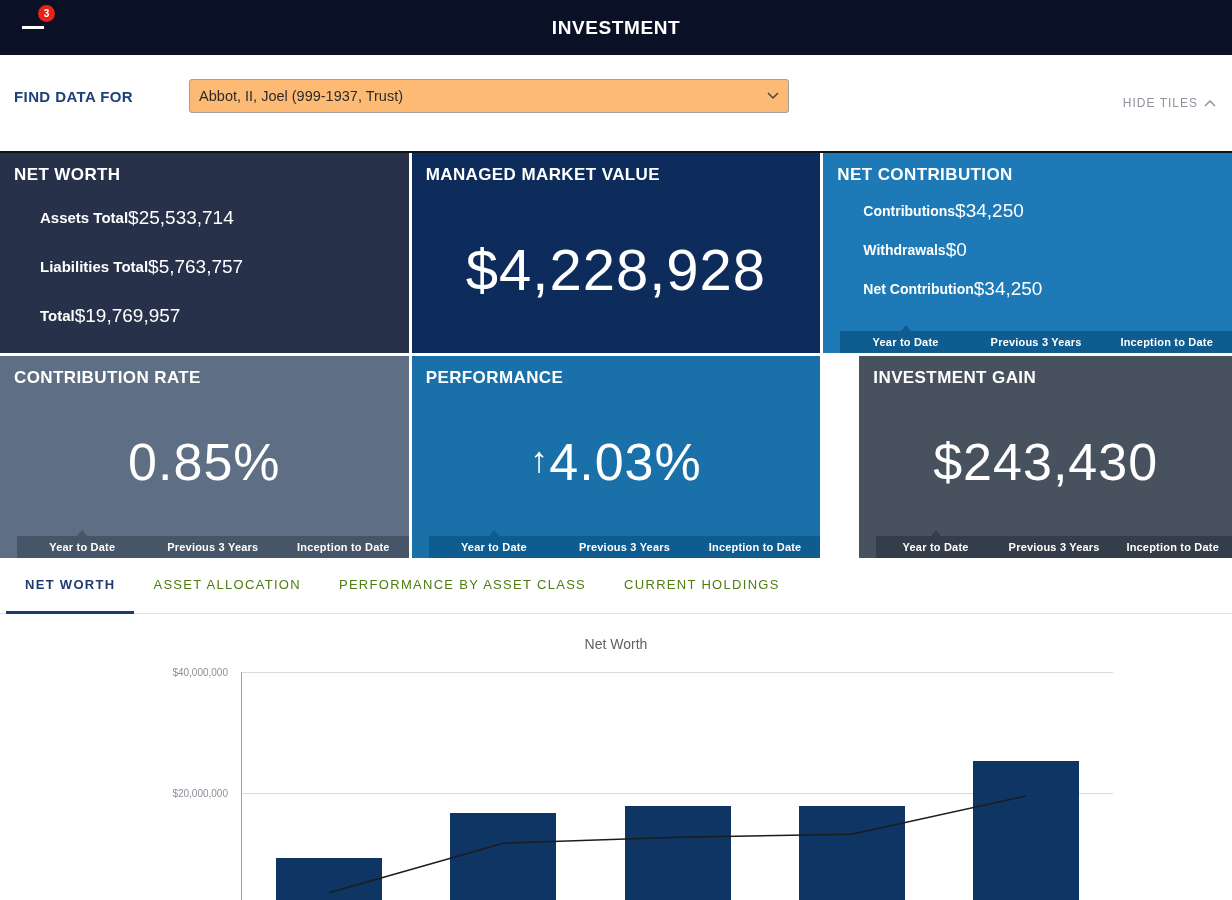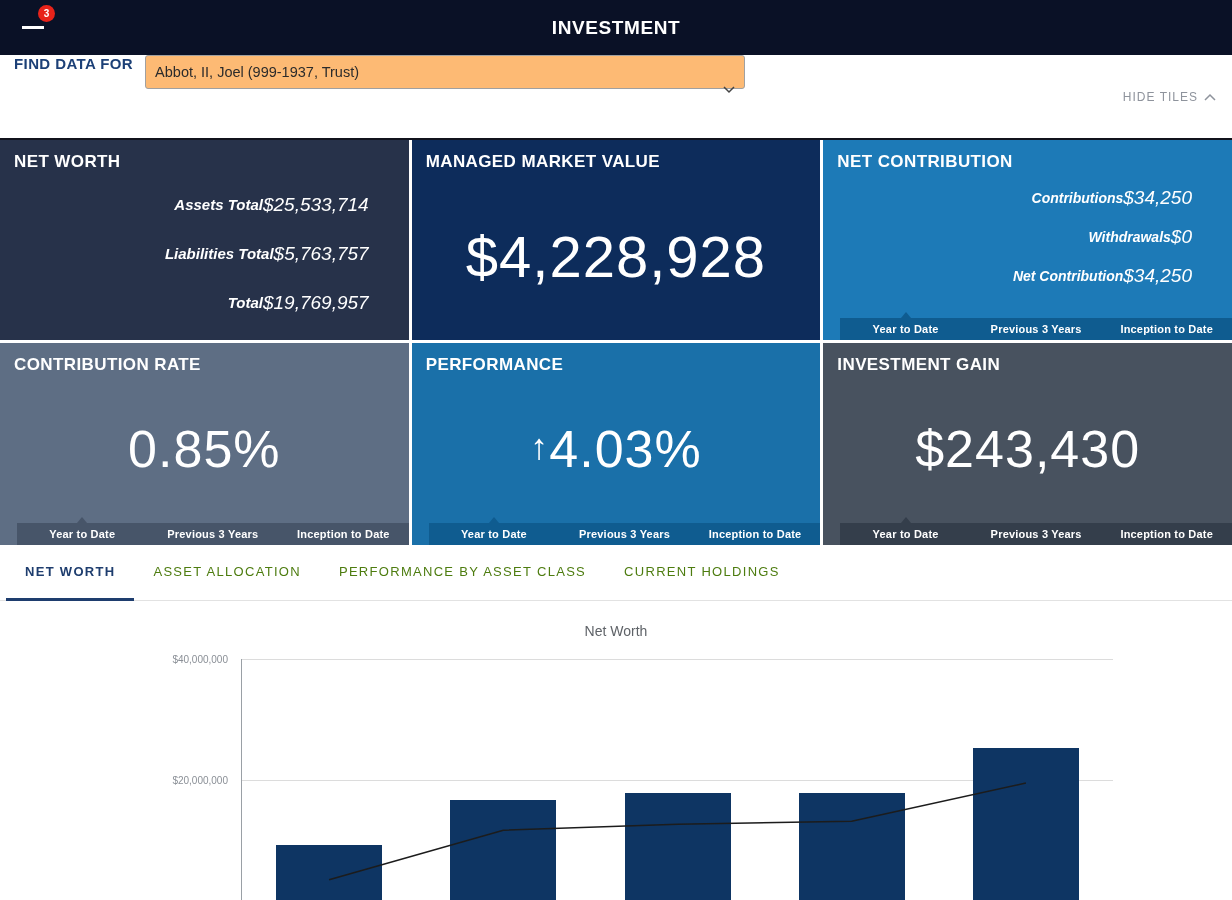--- a/index.html
+++ b/index.html
@@ -11,50 +11,50 @@
   .topbar-title { position:absolute; inset:0; display:flex; align-items:center; justify-content:center;
     color:#fff; font-size:19px; font-weight:700; letter-spacing:.6px; }
   .hamburger { position:absolute; left:22px; top:15px; width:24px; height:24px; cursor:pointer; z-index:2;
     display:flex; flex-direction:column; justify-content:center; gap:3px; }
   .hamburger .bar { display:block; width:22px; height:3px; background:#fff; border-radius:1px; }
   .badge { position:absolute; top:-10px; right:-9px; width:17px; height:17px; border-radius:50%;
     background:var(--badge_red,#e8231a); color:#fff; font-size:10px; font-weight:700;
     display:flex; align-items:center; justify-content:center; }
 
   
-  .toolbar { height:83px; background:#fff; display:flex; 
-    padding:0 16px 14px 14px; }
+  .toolbar { height:96px; background:#fff; display:flex; align-items:center;
+    padding:0 16px 14px 14px;gap:44px; }
   .find-label { color:var(--find_label_blue,#1c4077); font-size:15px; font-weight:700; letter-spacing:.4px; }
   .select-wrap { position:relative; width:600px; margin-left:12px; }
   .select-wrap select { width:100%; height:34px; appearance:none; -webkit-appearance:none;
     border:1px solid #a0a0a0; border-radius:3px; background:#fdba74; padding:0 30px 0 9px;
     font-size:14.5px; color:#2b2b2b; font-family:inherit; }
   .select-chevron { position:absolute; right:10px; top:50%; transform:translateY(-50%); pointer-events:none; }
   .hide-tiles { margin-left:auto; margin-top:14px; display:flex; align-items:center; gap:6px;
     color:#8e939c; font-size:12px; letter-spacing:1px; cursor:pointer; }
 
   
   .tiles { display:grid; grid-template-columns:1fr 1fr 1fr; grid-template-rows:200px 202px;
     gap:3px; background:#fff; border-top:2px solid #11131c; }
   .tile { position:relative; display:flex; flex-direction:column; color:#fff; overflow:hidden; }
   .tile-title { font-size:17px; font-weight:600; letter-spacing:.4px; color:#fff;
     margin:12px 0 0 14px; }
   .tile-networth { background:var(--tile_net_worth_bg,#27324a); }
   .tile-managed  { background:var(--tile_managed_bg,#0d2c5b); }
   .tile-contrib  { background:var(--tile_net_contribution_bg,#1d7ab7); --footer:var(--tile_net_contribution_footer,#0f5c90); }
   .tile-rate     { background:var(--tile_contribution_rate_bg,#5e6e84); --footer:var(--tile_contribution_rate_footer,#475569); }
   .tile-perf     { background:var(--tile_performance_bg,#1a70a9); --footer:var(--tile_performance_footer,#0f5c90); }
-  .tile-gain     { background:var(--tile_investment_gain_bg,#48525f); --footer:var(--tile_investment_gain_footer,#343e4b); }
+  .tile-gain     { background:var(--tile_investment_gain_bg,#48525f);margin-left:36px; --footer:var(--tile_investment_gain_footer,#343e4b); }
 
   .kv-rows { padding:0 40px; }
   .kv-wide { margin-top:8px; }
   .kv-wide .kv-row { height:49px; }
   .kv-tight { margin-top:6px; }
   .kv-tight .kv-row { height:39px; }
-  .kv-row { display:flex; align-items:center; justify-content:flex-end;font-style:italic; }
+  .kv-row { display:flex; align-items:center; justify-content:flex-start; }
   .kv-wide .kv-label { font-size:15px; font-weight:600; }
   .kv-tight .kv-label { font-size:14px; font-weight:600; }
   .kv-value { font-size:19px; font-weight:400; }
 
   .big-wrap { flex:1; display:flex; align-items:center; justify-content:center; }
   .big-wrap.with-footer { padding-bottom:22px; }
   .big-value { font-size:58px; font-weight:400; letter-spacing:1px; }
   .big-value.mid { font-size:52px; }
   .big-value .arrow { font-size:36px; font-weight:400; vertical-align:8px; }
 

